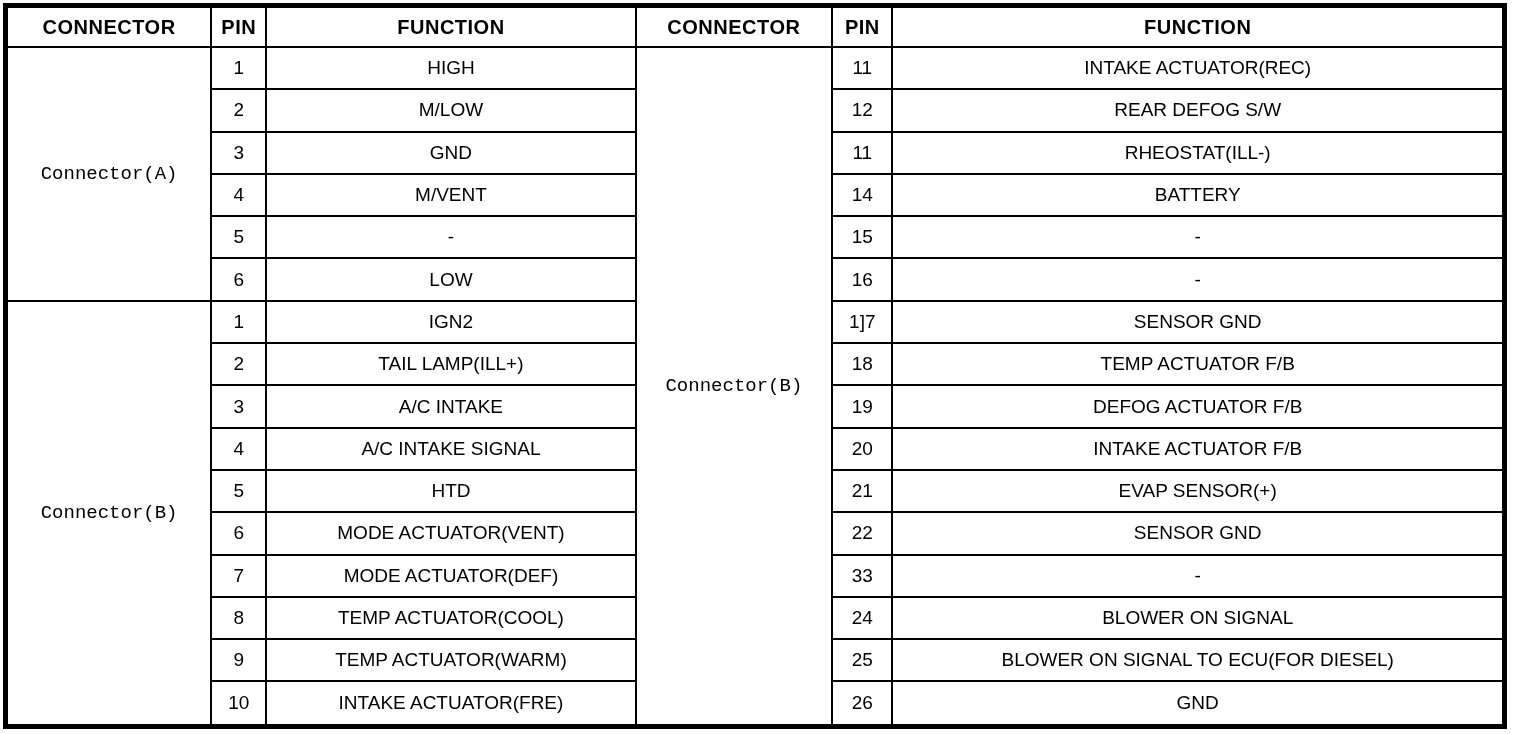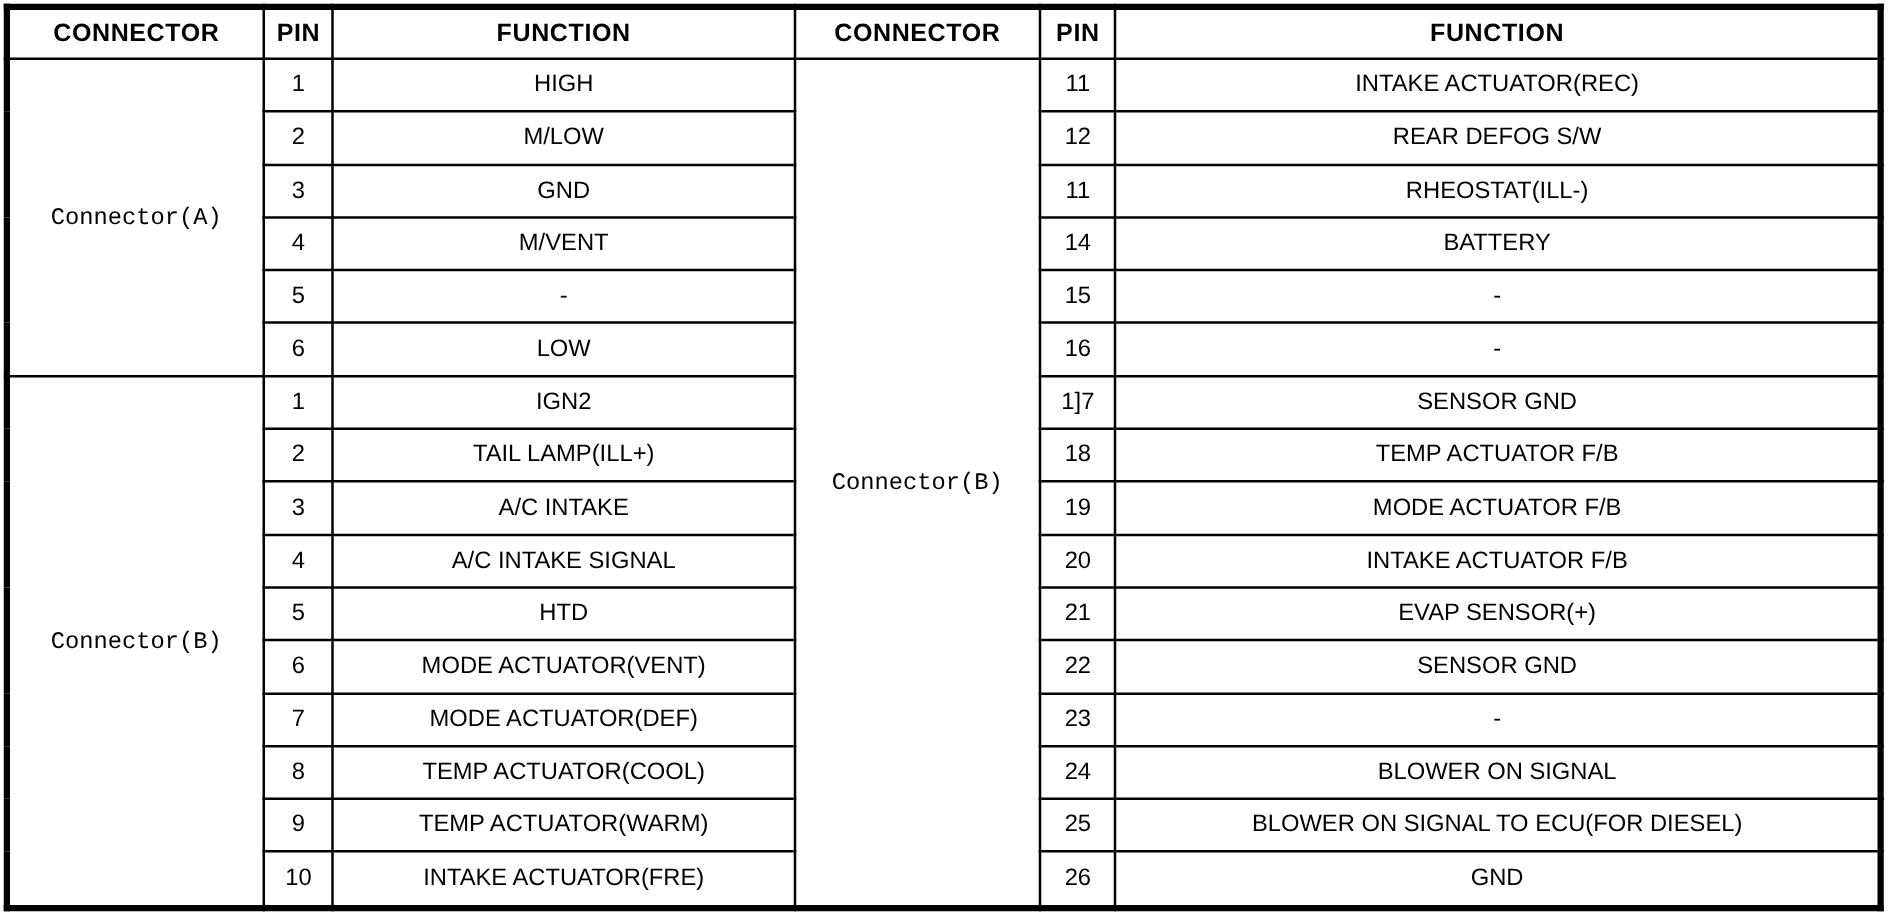--- a/index.html
+++ b/index.html
@@ -125,21 +125,21 @@
       <tr>
         <td>2</td>
         <td>TAIL LAMP(ILL+)</td>
         <td>18</td>
         <td>TEMP ACTUATOR F/B</td>
       </tr>
       <tr>
         <td>3</td>
         <td>A/C INTAKE</td>
         <td>19</td>
-        <td>MODE ACTUATOR F/B</td>
+        <td>DEFOG ACTUATOR F/B</td>
       </tr>
       <tr>
         <td>4</td>
         <td>A/C INTAKE SIGNAL</td>
         <td>20</td>
         <td>INTAKE ACTUATOR F/B</td>
       </tr>
       <tr>
         <td>5</td>
         <td>HTD</td>
@@ -148,21 +148,21 @@
       </tr>
       <tr>
         <td>6</td>
         <td>MODE ACTUATOR(VENT)</td>
         <td>22</td>
         <td>SENSOR GND</td>
       </tr>
       <tr>
         <td>7</td>
         <td>MODE ACTUATOR(DEF)</td>
-        <td>23</td>
+        <td>33</td>
         <td>-</td>
       </tr>
       <tr>
         <td>8</td>
         <td>TEMP ACTUATOR(COOL)</td>
         <td>24</td>
         <td>BLOWER ON SIGNAL</td>
       </tr>
       <tr>
         <td>9</td>

